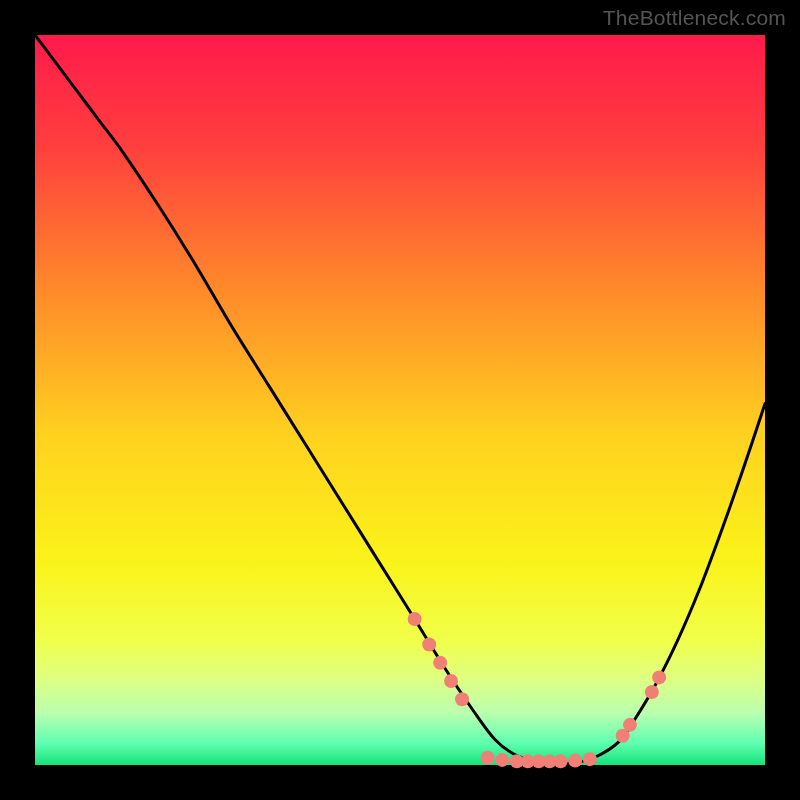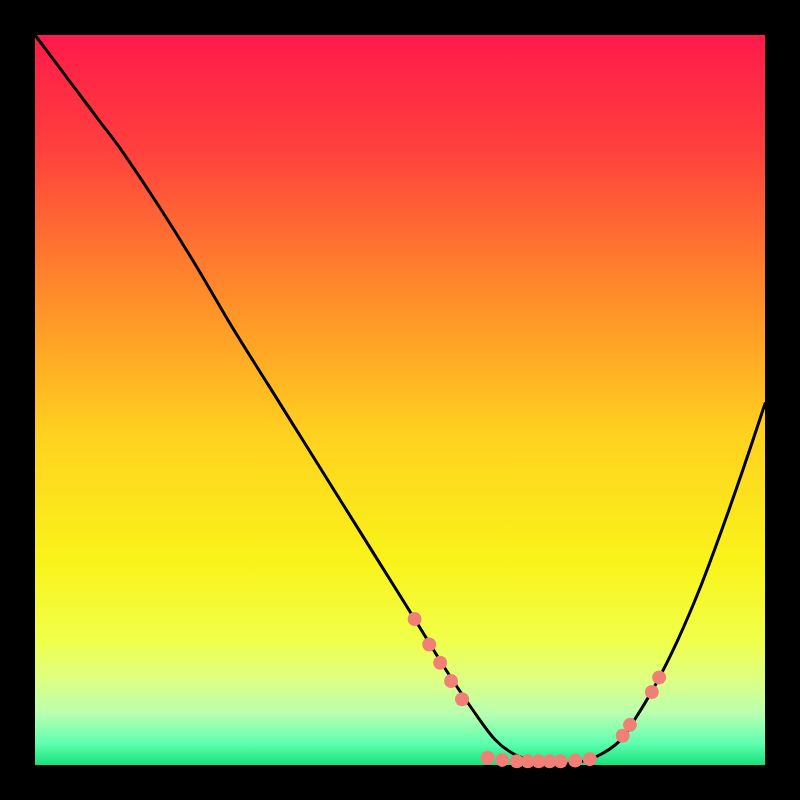--- a/index.html
+++ b/index.html
@@ -32,20 +32,21 @@
     left: 0;
     width: 800px;
     height: 800px;
     display: block;
   }
 </style>
 </head>
 <body>
 
 <div class="stage">
+  <div class="watermark">TheBottleneck.com</div>
   <svg class="chart" viewBox="0 0 800 800">
     <defs>
       <linearGradient id="bg-grad" x1="0" y1="0" x2="0" y2="1">
           <stop offset="0%" stop-color="#ff1a4b"></stop>
           <stop offset="15%" stop-color="#ff3e3e"></stop>
           <stop offset="35%" stop-color="#ff8a2a"></stop>
           <stop offset="55.00000000000001%" stop-color="#ffd21f"></stop>
           <stop offset="72%" stop-color="#faf31a"></stop>
           <stop offset="83%" stop-color="#f0ff4a"></stop>
           <stop offset="88%" stop-color="#e0ff80"></stop>

